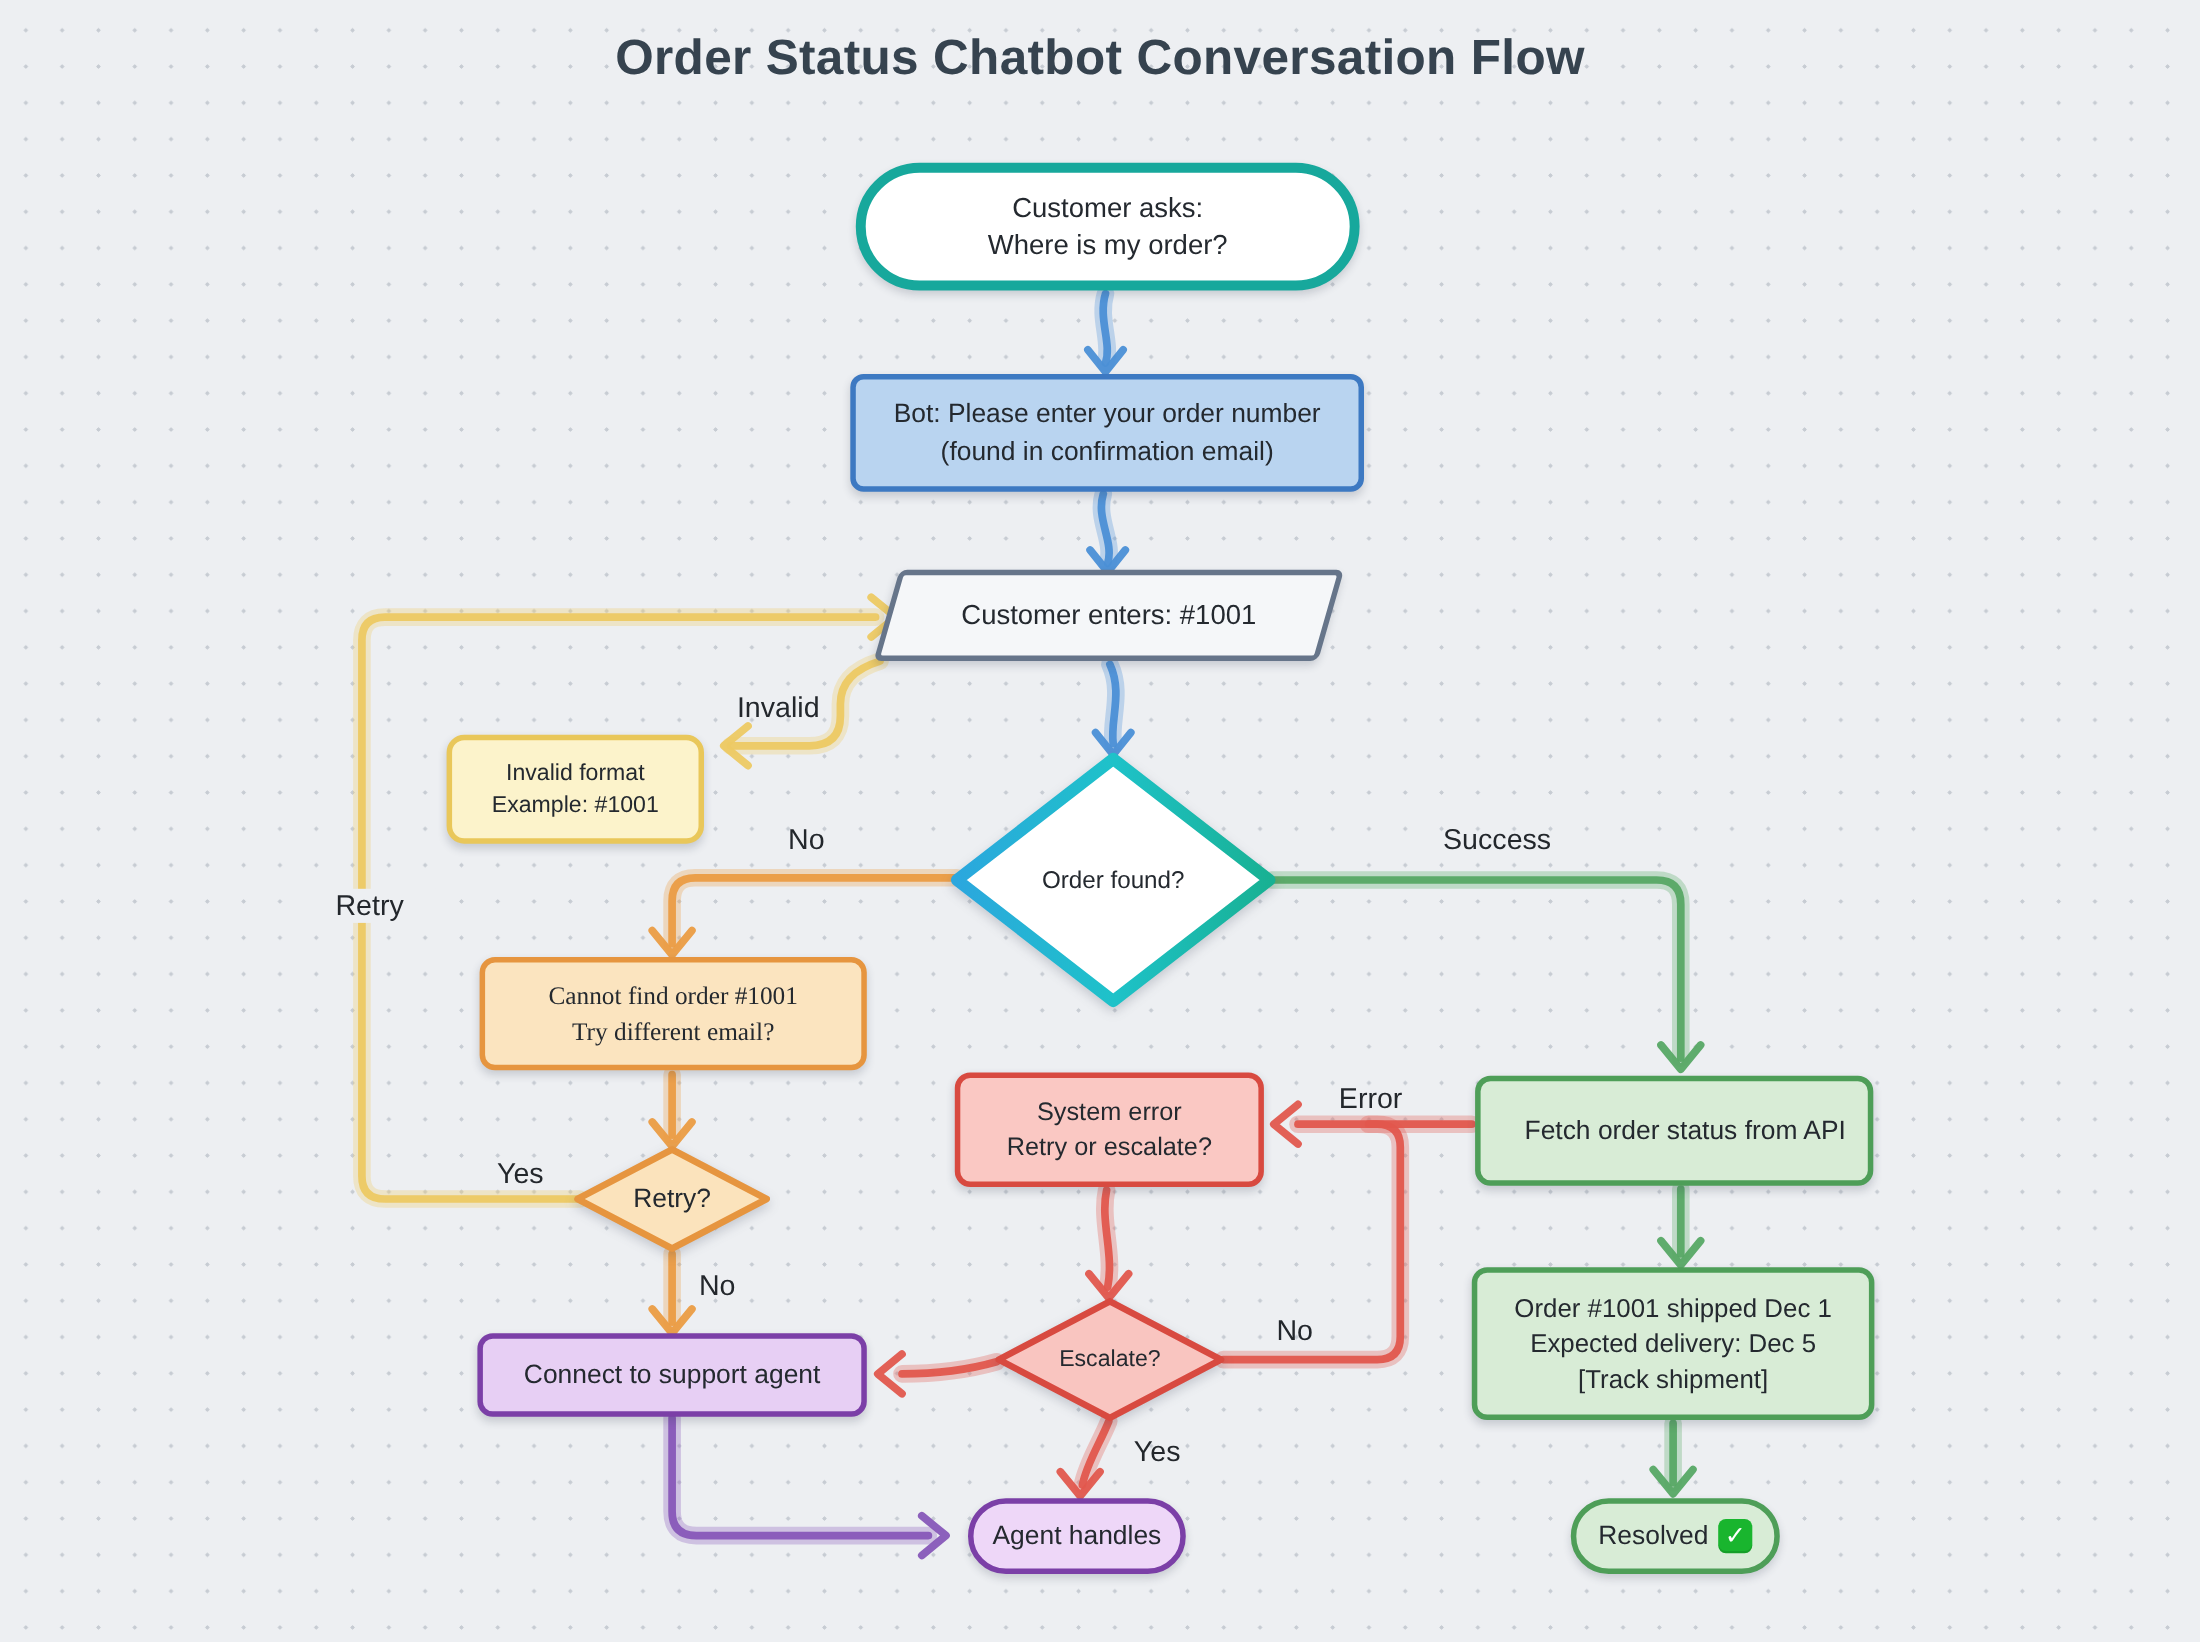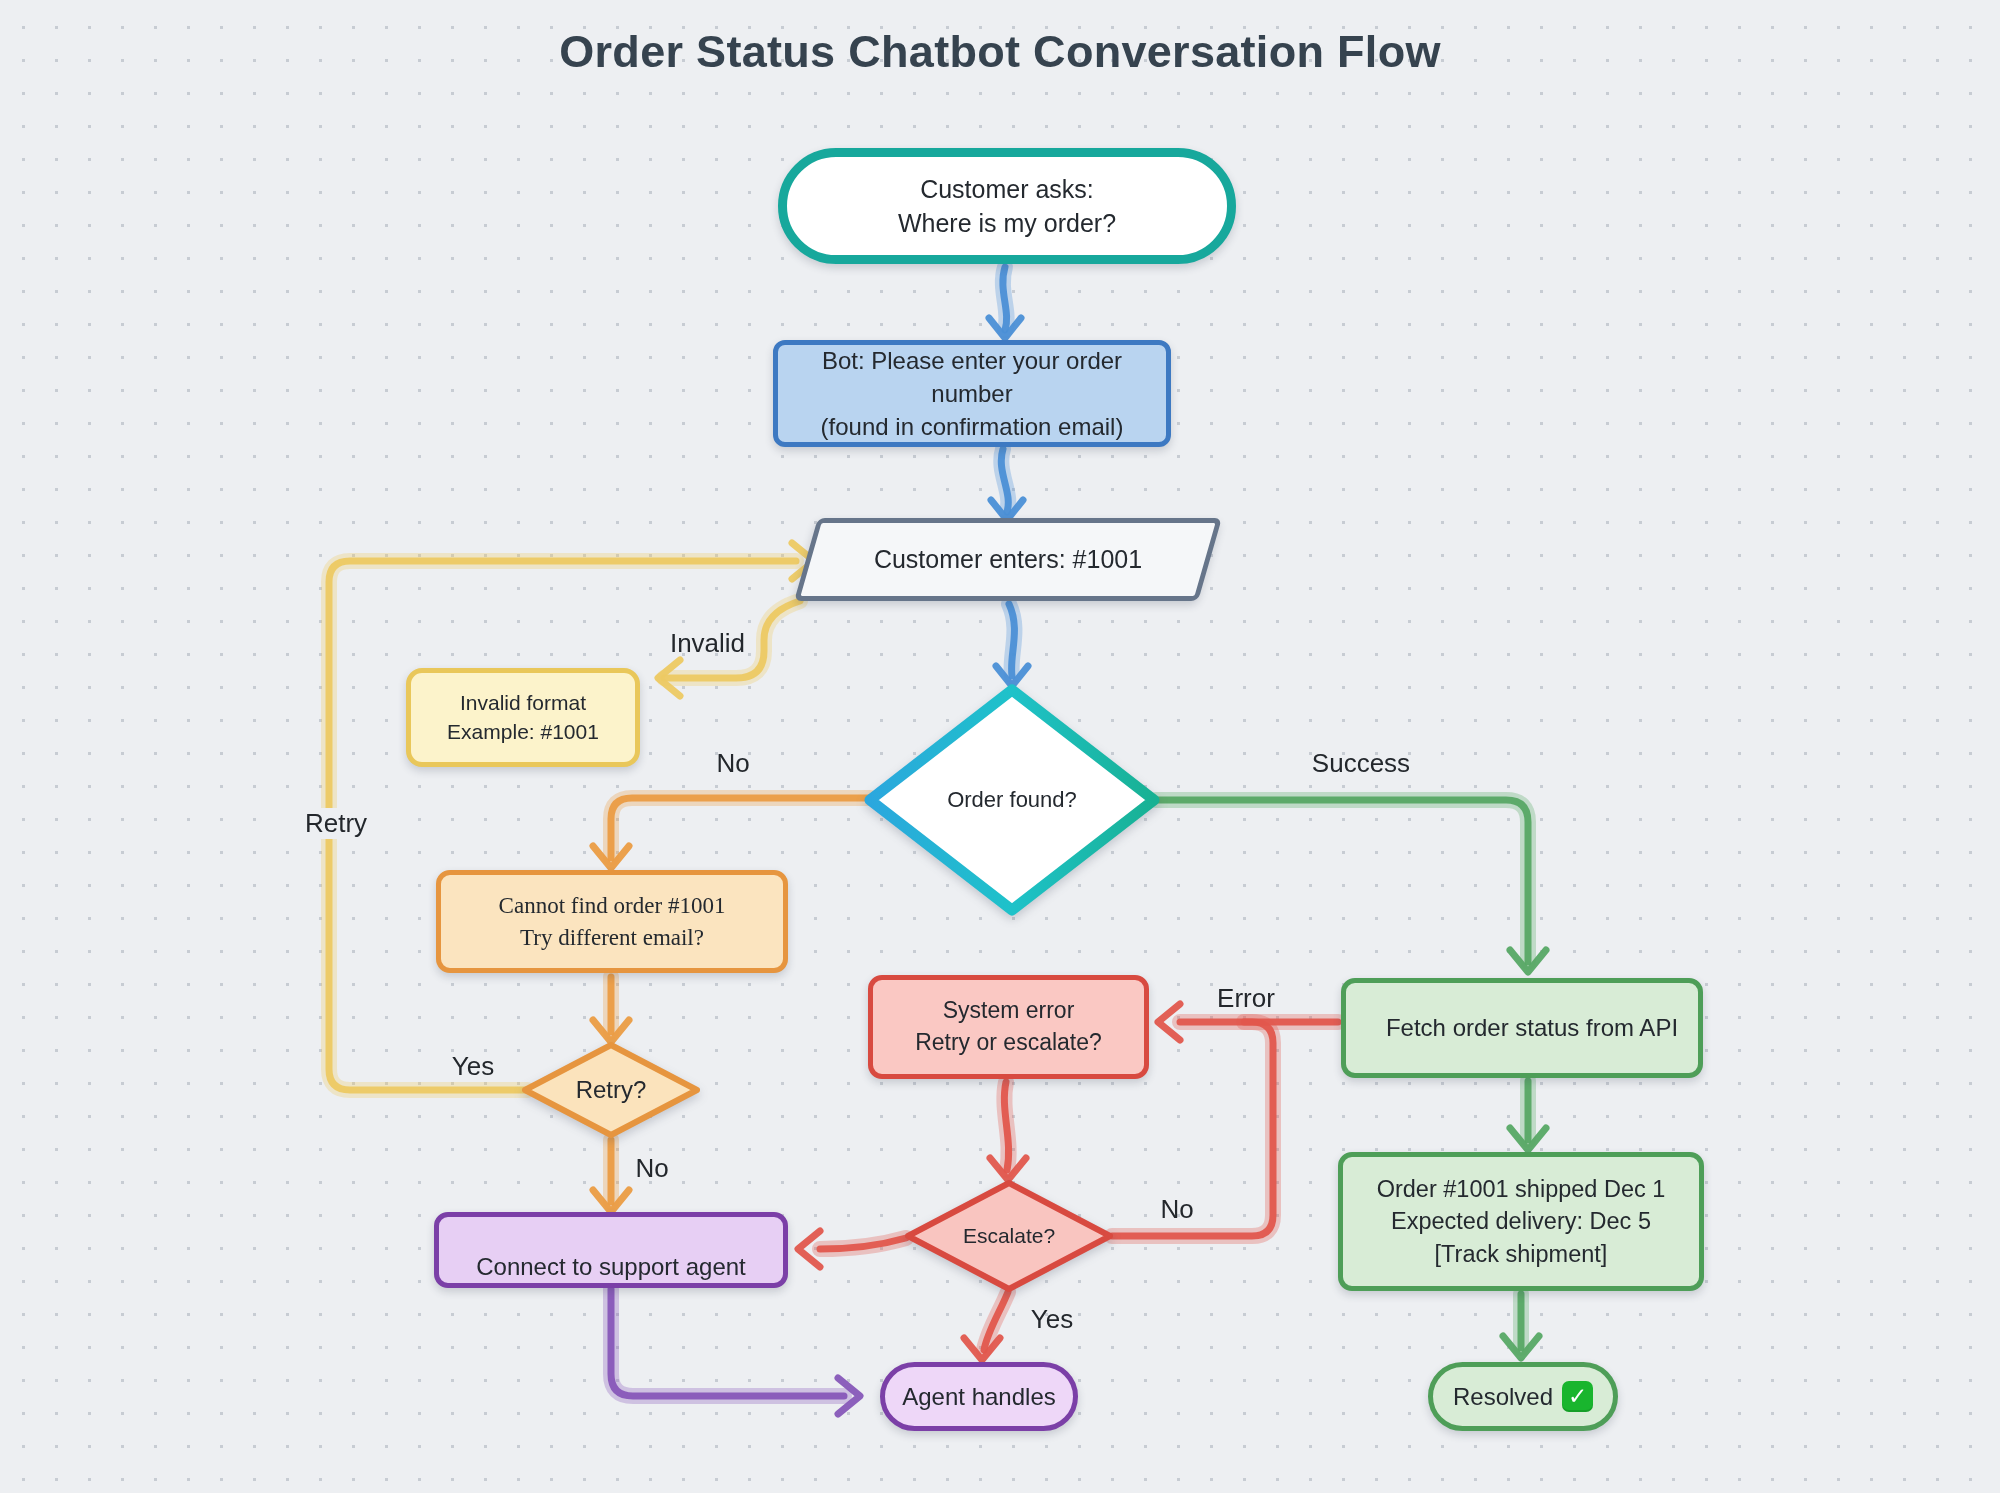--- a/index.html
+++ b/index.html
@@ -188,21 +188,21 @@
         <use href="#p17" class="main"></use>
       <path class="main" d="M1503,1336 L1521,1358 L1539,1336"></path>
     </g>
   </svg>
 
   <div class="node n-start boxshadow" style="left:778px; top:148px; width:458px; height:116px;">
     <span>Customer asks:</span>
     <span>Where is my order?</span>
   </div>
 
-  <div class="node n-blue boxshadow" style="left:773px; top:340px; width:398px; height:107px;">
+  <div class="node n-blue boxshadow" style="left:773px; top:340px; width:467px; height:107px;">
     <span>Bot: Please enter your order number</span>
     <span>(found in confirmation email)</span>
   </div>
 
   <div class="para" style="left:790px; top:518px; width:436px; height:83px;">
     <div class="skin"></div>
     <div class="txt">
         <span>Customer enters: #1001</span>
       </div>
   </div>
@@ -228,21 +228,21 @@
 
   <div class="diamond" style="left:520px; top:1040px; width:182px; height:100px;">
     <svg viewBox="0 0 182 100">
       <polygon points="91,5 177,50 91,95 5,50" fill="#fbe3bc" stroke="#e6953f" stroke-width="6" stroke-linejoin="round"></polygon>
     </svg>
     <div class="txt" style="font-size:24px;">
         <span>Retry?</span>
       </div>
   </div>
 
-  <div class="node n-purple boxshadow" style="left:434px; top:1212px; width:354px; height:76px;justify-content:flex-end;">
+  <div class="node n-purple boxshadow" style="left:434px; top:1212px; width:354px; height:76px;">
     <span>Connect to support agent</span>
   </div>
 
   <div class="node n-red boxshadow" style="left:868px; top:975px; width:281px; height:104px;">
     <span>System error</span>
     <span>Retry or escalate?</span>
   </div>
 
   <div class="diamond" style="left:903px; top:1178px; width:212px; height:116px;">
     <svg viewBox="0 0 212 116">

